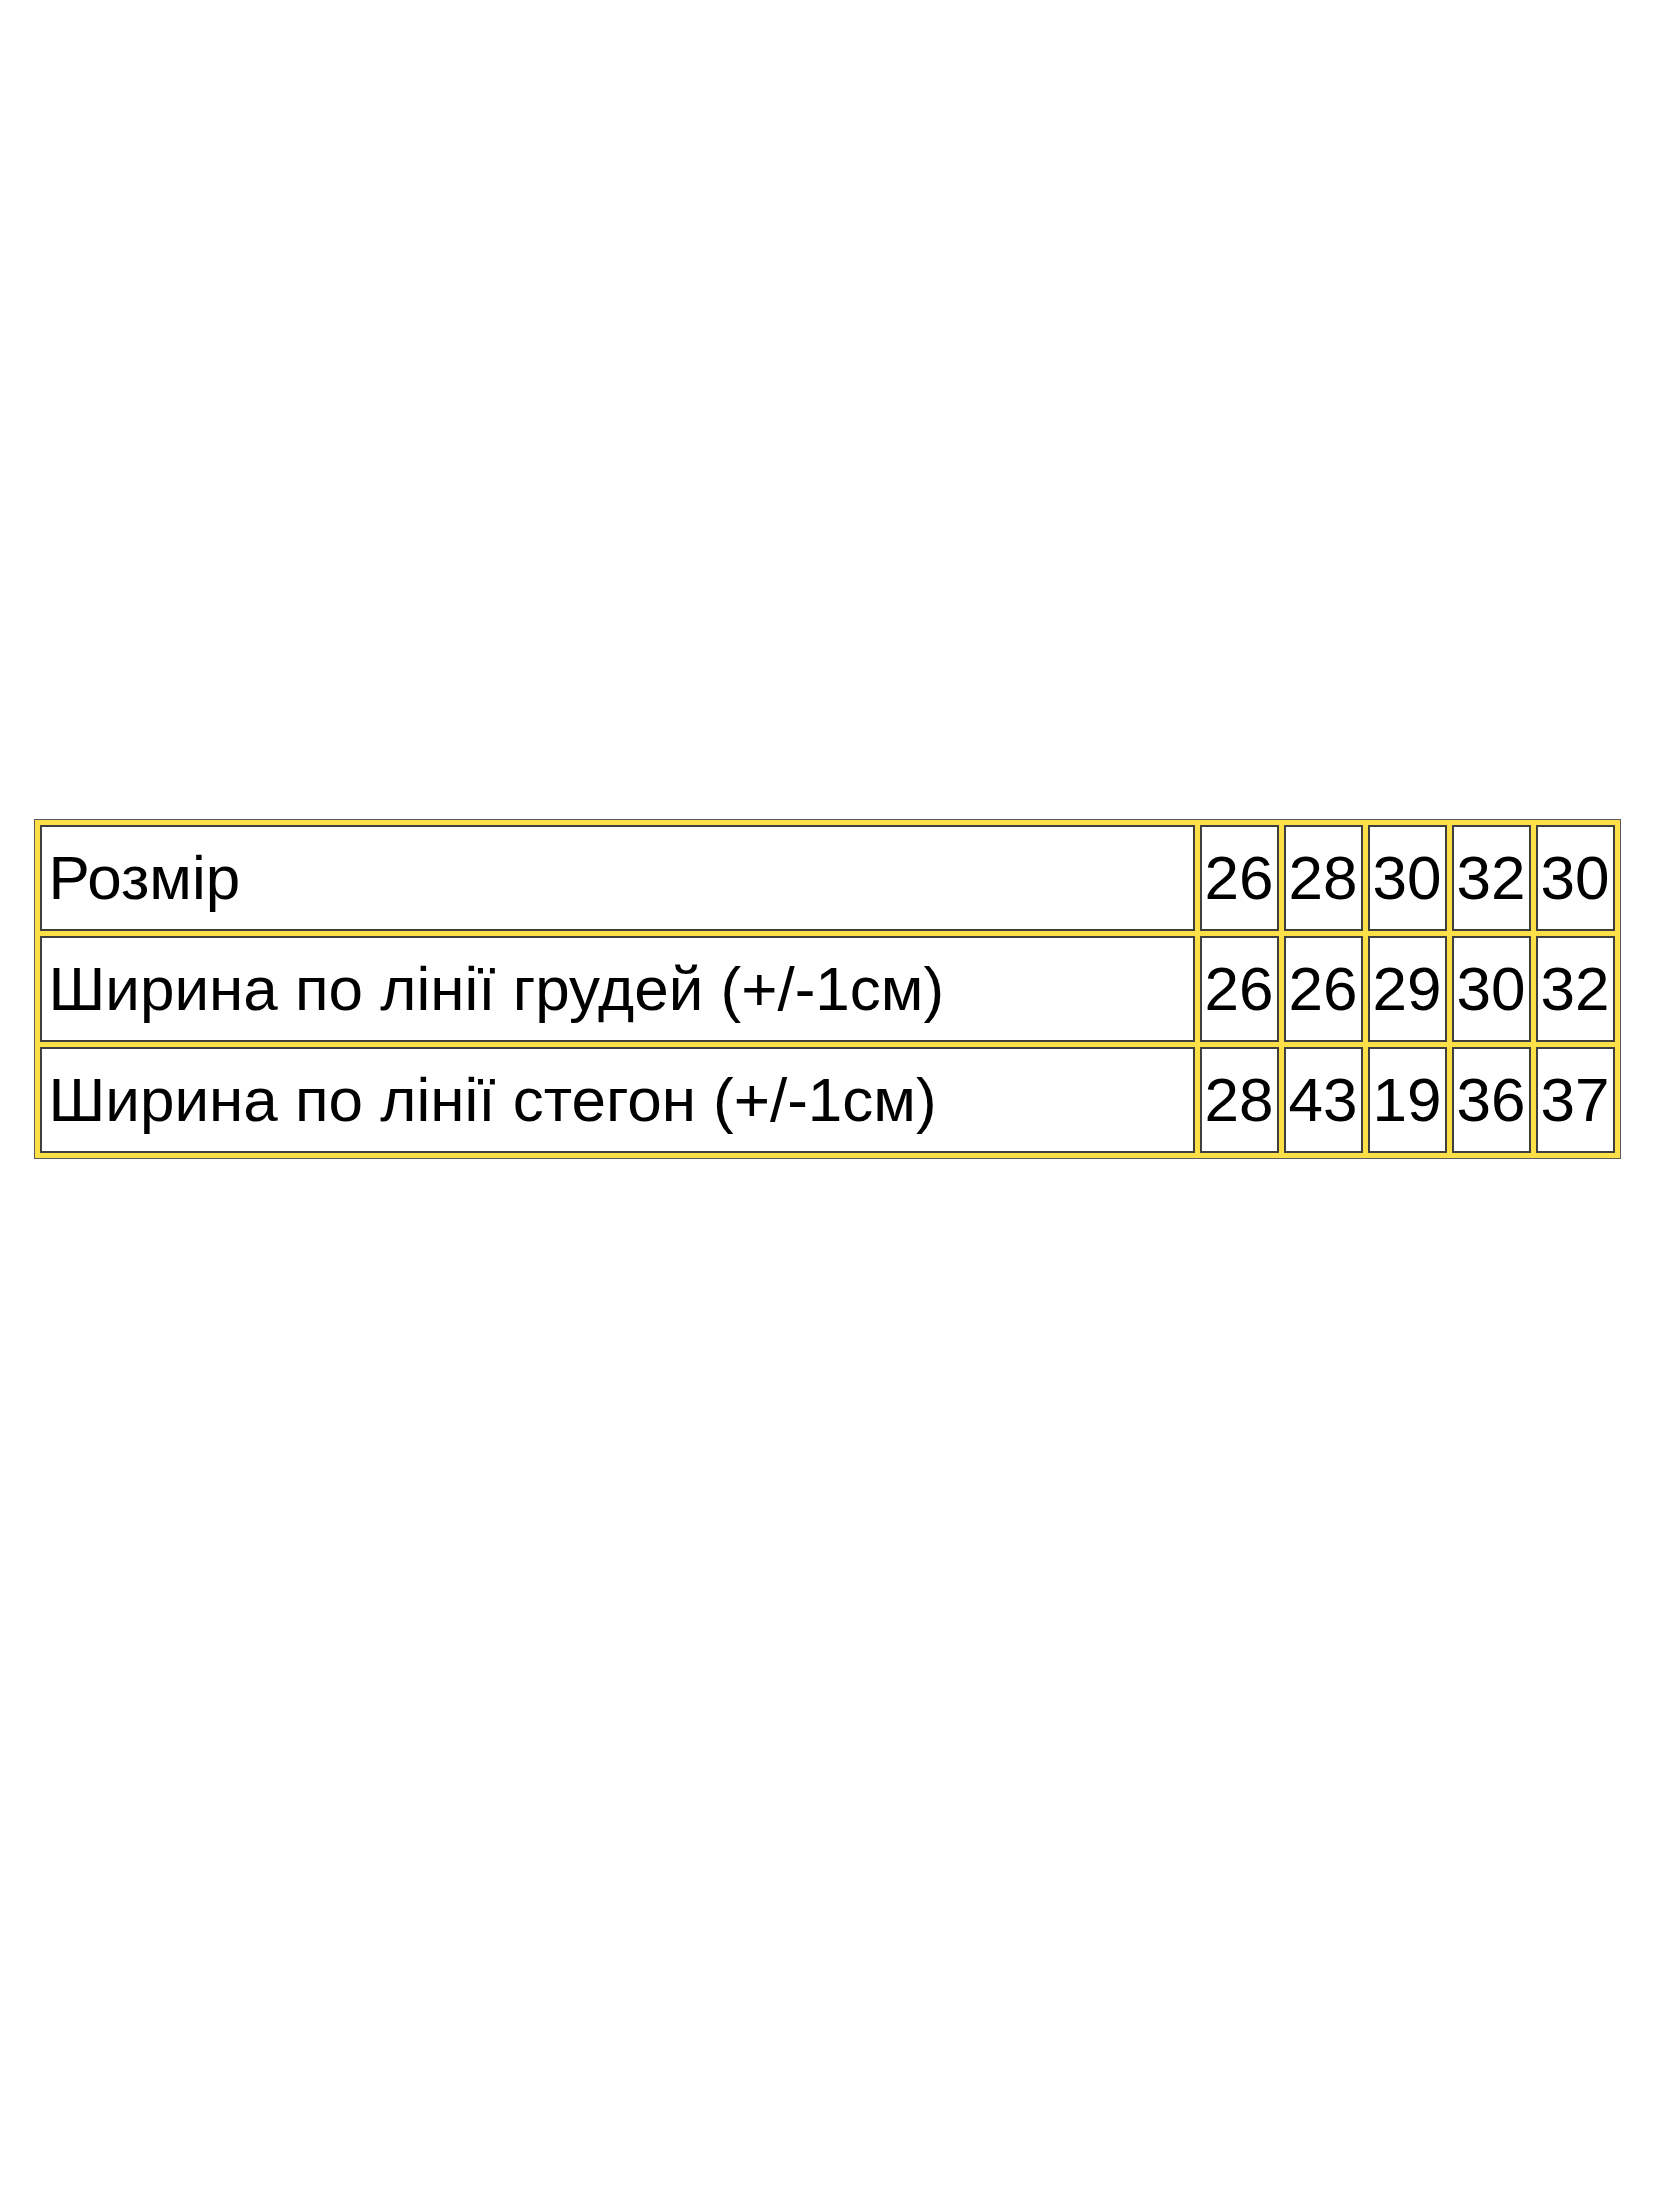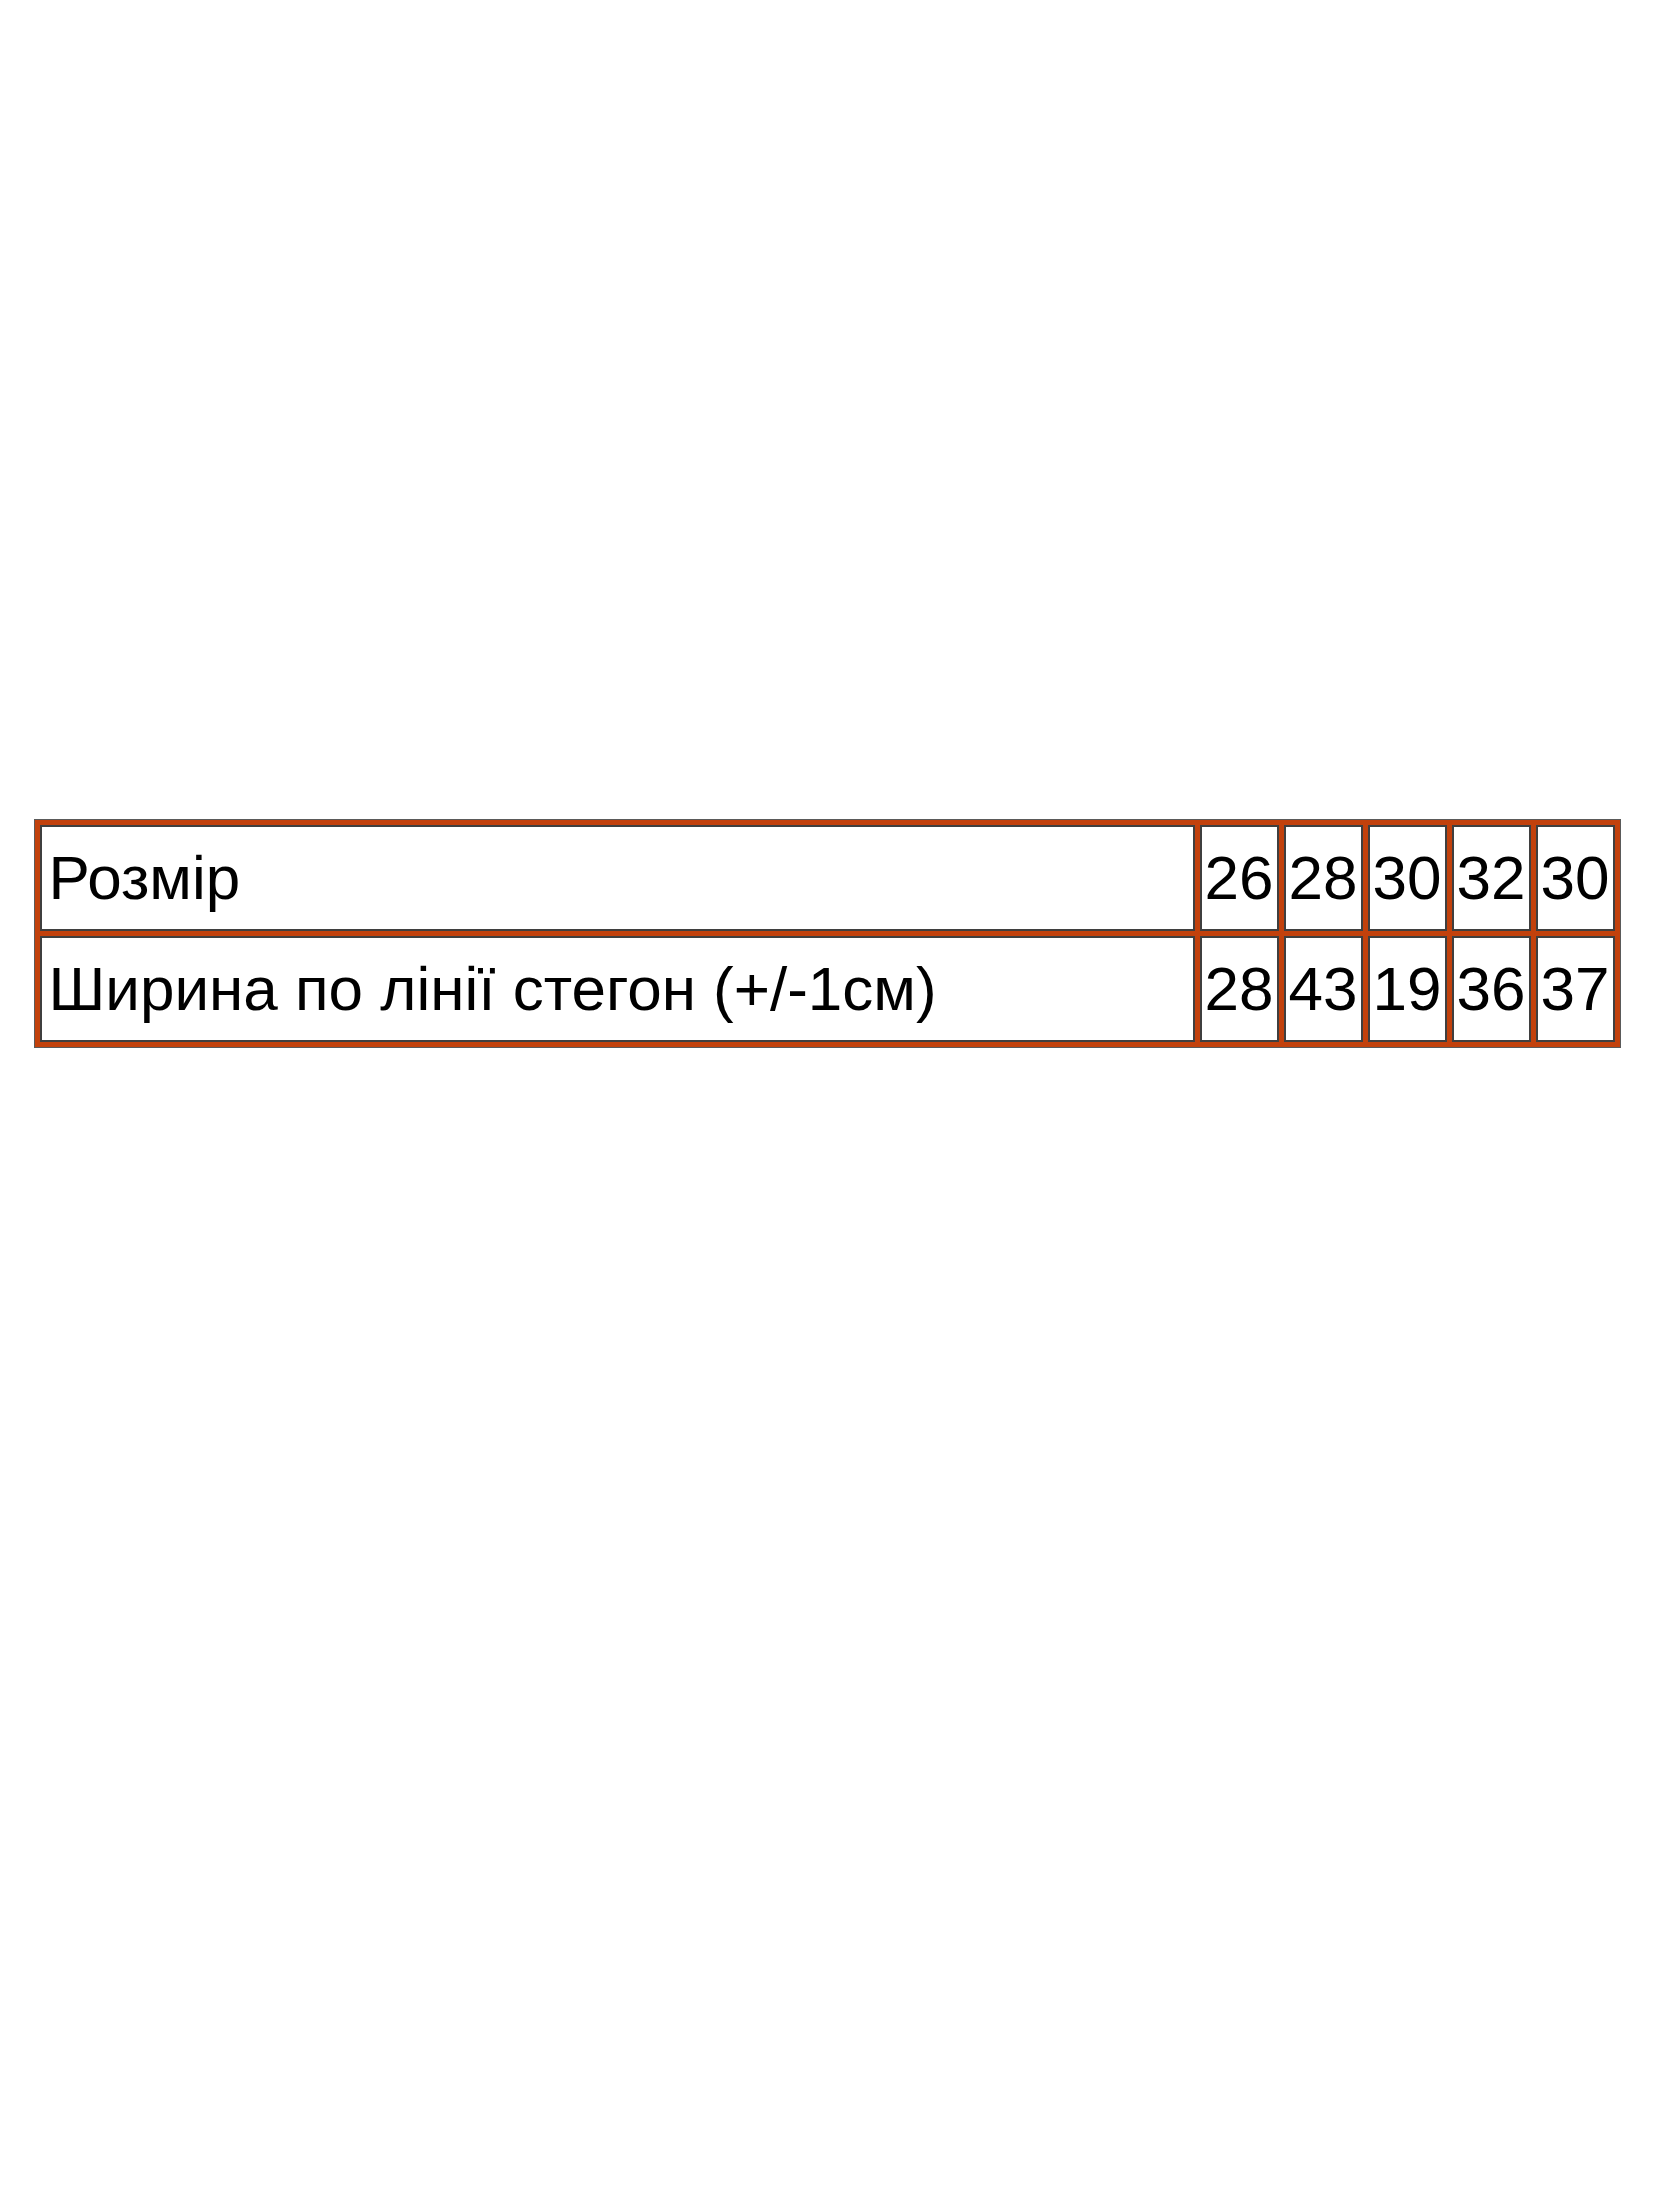--- a/index.html
+++ b/index.html
@@ -16,21 +16,21 @@
   }
   .table-wrap {
     position: absolute;
     left: 34px;
     top: 819px;
   }
   table.size-chart {
     border-collapse: separate;
     border-spacing: 5.7px;
     border: 1.6px solid #5a5a5a;
-    background: #c2410c;
+    background: #fde047;
   }
   table.size-chart td {
     border: 2.5px solid #3f3f3f;
     background: #ffffff;
     color: #000000;
     font-size: 62px;
     line-height: 1;
     height: 100px;
     vertical-align: middle;
     white-space: nowrap;
@@ -55,20 +55,28 @@
     <tbody>
       <tr>
         <td class="label-cell">Розмір</td>
         <td class="num-cell">26</td>
         <td class="num-cell">28</td>
         <td class="num-cell">30</td>
         <td class="num-cell">32</td>
         <td class="num-cell">30</td>
       </tr>
       <tr>
+        <td class="label-cell">Ширина по лінії грудей (+/-1см)</td>
+        <td class="num-cell">26</td>
+        <td class="num-cell">26</td>
+        <td class="num-cell">29</td>
+        <td class="num-cell">30</td>
+        <td class="num-cell">32</td>
+      </tr>
+      <tr>
         <td class="label-cell">Ширина по лінії стегон (+/-1см)</td>
         <td class="num-cell">28</td>
         <td class="num-cell">43</td>
         <td class="num-cell">19</td>
         <td class="num-cell">36</td>
         <td class="num-cell">37</td>
       </tr>
     </tbody>
   </table>
 </div>

